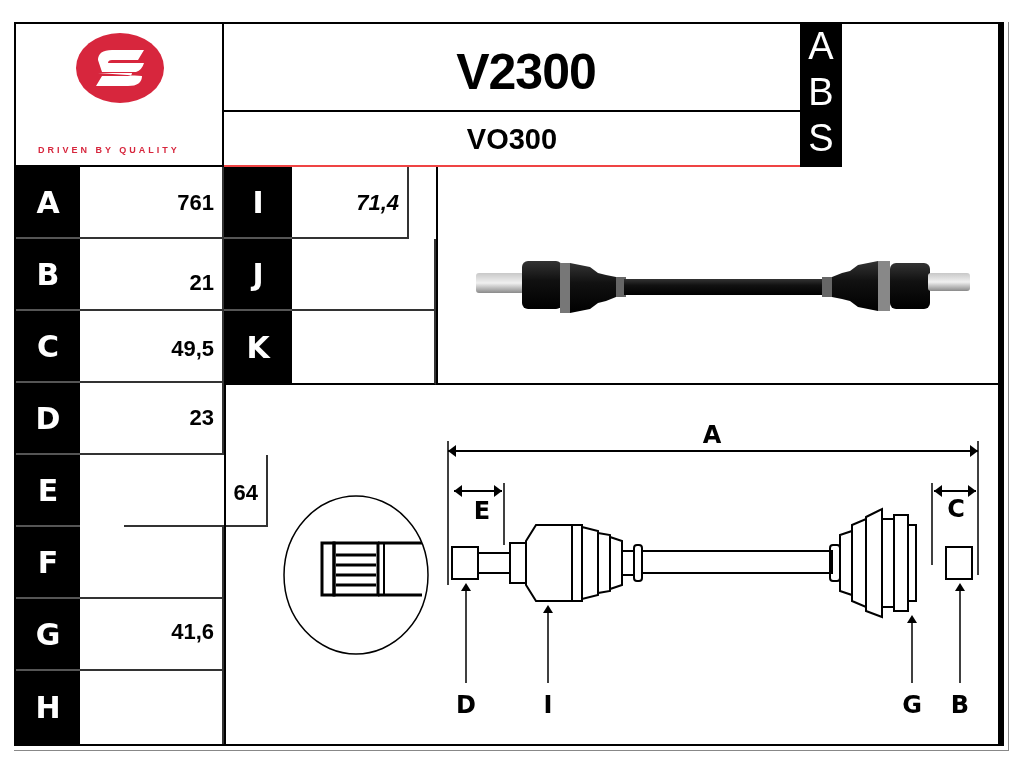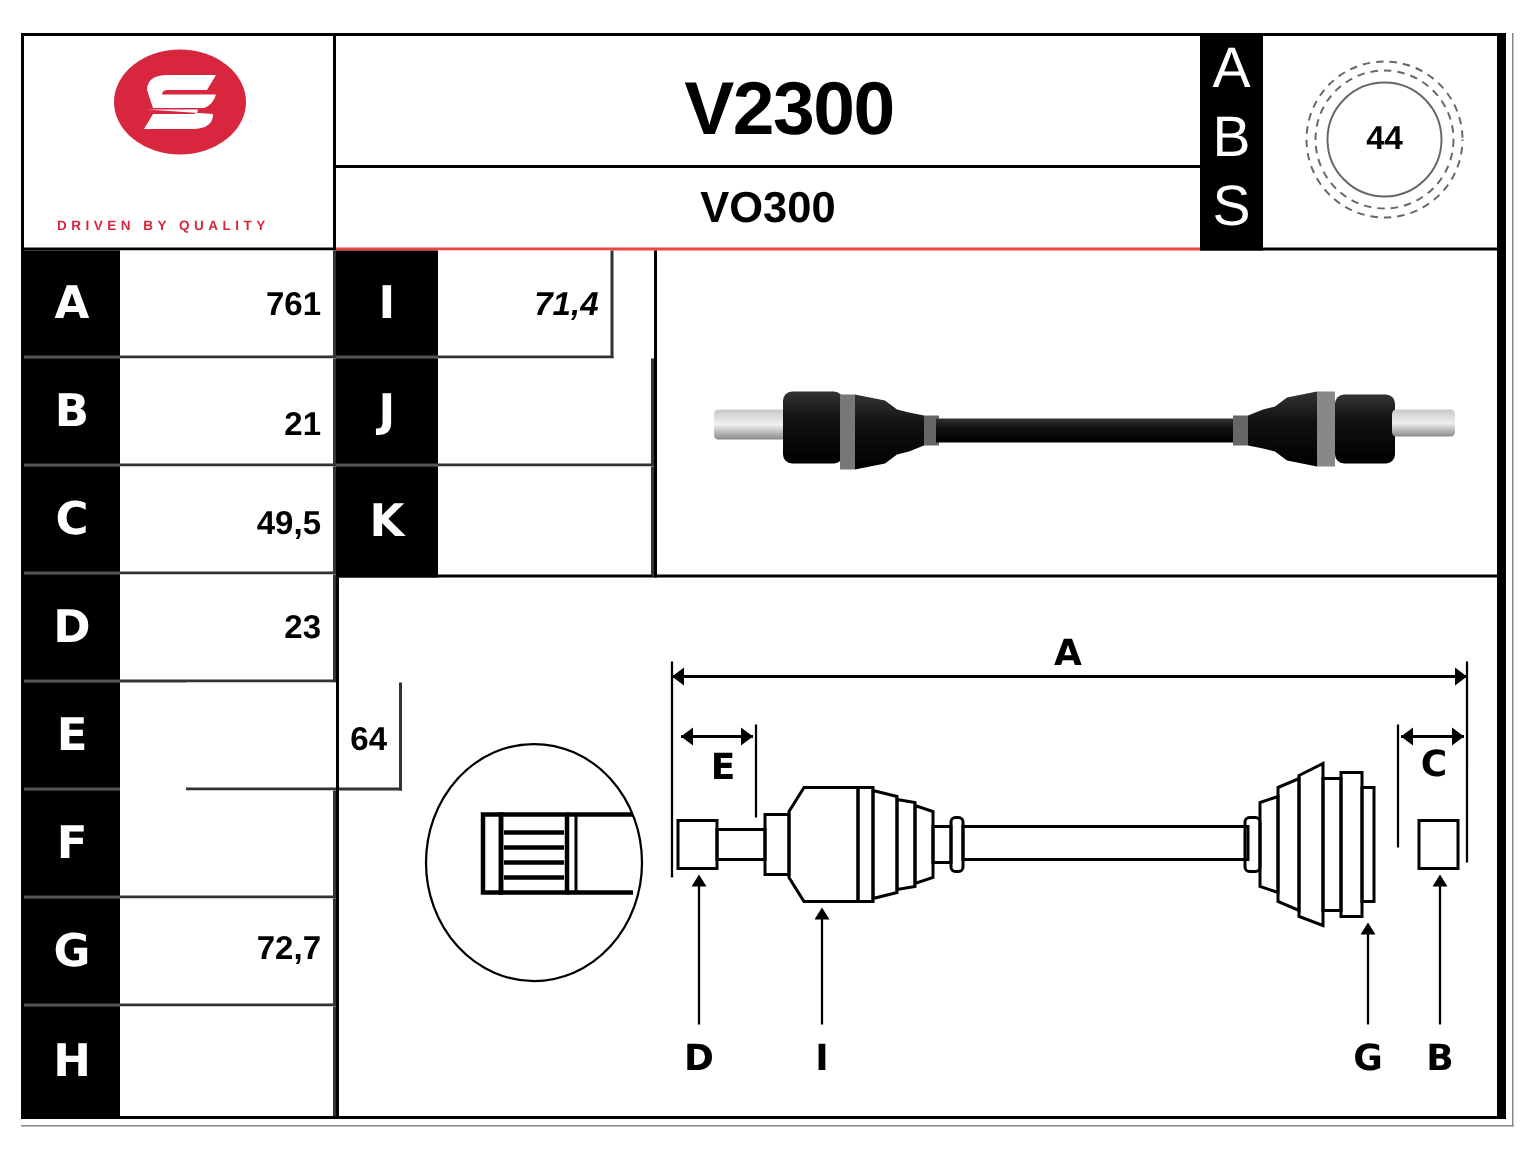--- a/index.html
+++ b/index.html
@@ -40,45 +40,35 @@
   </div>
 
   <div class="cell title-main">V2300</div>
   <div class="cell title-sub">VO300</div>
 
   <div class="cell abs-col">
     <div>A</div>
     <div>B</div>
     <div>S</div>
   </div>
-  <div class="cell abs-ring">
-    <svg width="118" height="118" viewBox="0 0 118 118">
-      <g fill="none" stroke="#666" stroke-width="1.3">
-        <circle cx="59" cy="59" r="38"></circle>
-        <circle cx="59" cy="59" r="46" stroke-dasharray="5 4"></circle>
-        <circle cx="59" cy="59" r="52" stroke-dasharray="5 4" stroke-dashoffset="4"></circle>
-      </g>
-    </svg>
-    <div class="abs-num">44</div>
-  </div>
 
   <div class="cell lbl" style="left:0;top:143px;width:64px;height:72px;line-height:72px;">A</div>
   <div class="cell val" style="left:64px;top:143px;width:144px;height:72px;line-height:72px;text-align:right;">761</div>
   <div class="cell lbl" style="left:0;top:215px;width:64px;height:72px;line-height:72px;">B</div>
   <div class="cell val" style="left:64px;top:215px;width:144px;height:72px;line-height:88px;">21</div>
   <div class="cell lbl" style="left:0;top:287px;width:64px;height:72px;line-height:72px;">C</div>
   <div class="cell val" style="left:64px;top:287px;width:144px;height:72px;line-height:76px;">49,5</div>
   <div class="cell lbl" style="left:0;top:359px;width:64px;height:72px;line-height:72px;">D</div>
   <div class="cell val" style="left:64px;top:359px;width:144px;height:72px;line-height:70px;">23</div>
   <div class="cell lbl" style="left:0;top:431px;width:64px;height:72px;line-height:72px;">E</div>
   <div class="cell val" style="left:64px;top:431px;width:144px;height:72px;line-height:76px;margin-left:44px;">64</div>
   <div class="cell lbl" style="left:0;top:503px;width:64px;height:72px;line-height:72px;">F</div>
   <div class="cell val" style="left:64px;top:503px;width:144px;height:72px;line-height:72px;"></div>
   <div class="cell lbl" style="left:0;top:575px;width:64px;height:72px;line-height:72px;">G</div>
-  <div class="cell val" style="left:64px;top:575px;width:144px;height:72px;line-height:66px;">72,7</div>
+  <div class="cell val" style="left:64px;top:575px;width:144px;height:72px;line-height:66px;">41,6</div>
   <div class="cell lbl" style="left:0;top:647px;width:64px;height:73px;line-height:73px;border-bottom:none;">H</div>
   <div class="cell val" style="left:64px;top:647px;width:144px;height:73px;line-height:73px;border-bottom:none;"></div>
 
   <div class="cell lbl" style="left:208px;top:143px;width:68px;height:72px;line-height:72px;">I</div>
   <div class="cell val" style="left:276px;top:143px;width:117px;height:72px;line-height:72px;font-style:italic;">71,4</div>
   <div class="cell lbl" style="left:208px;top:215px;width:68px;height:72px;line-height:72px;">J</div>
   <div class="cell val" style="left:276px;top:215px;width:144px;height:72px;line-height:72px;"></div>
   <div class="cell lbl" style="left:208px;top:287px;width:68px;height:74px;line-height:74px;border-bottom:2px solid #000;">K</div>
   <div class="cell val" style="left:276px;top:287px;width:144px;height:74px;line-height:74px;border-bottom:2px solid #000;"></div>
 

